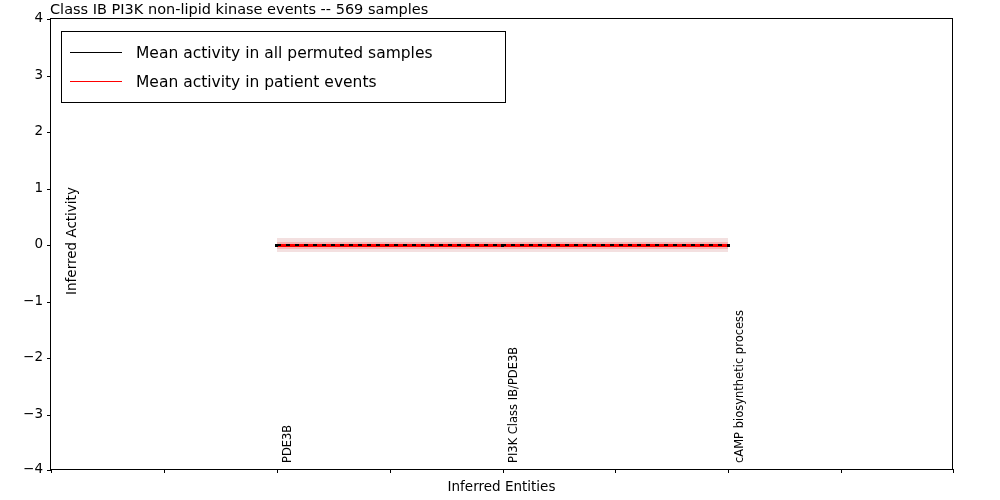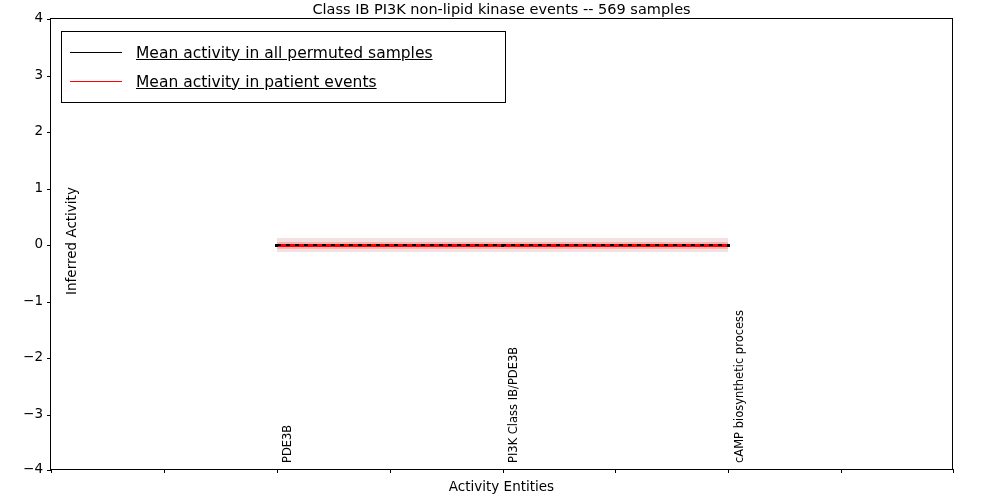--- a/index.html
+++ b/index.html
@@ -22,21 +22,20 @@
   }
 
   
   #chart-title {
     position: absolute;
     left: 50px;
     top: 0px;
     width: 903px;
     height: 18px;
     line-height: 18px;
-    text-align: center;
     font-size: 14.5px;
     color: #000;
     white-space: nowrap;
   }
 
   
   #plot-area {
     position: absolute;
     left: 50px;
     top: 18px;
@@ -164,21 +163,20 @@
     height: 0;
     margin-right: 14px;
     flex: 0 0 auto;
   }
   .legend-swatch.black { border-top: 1.6px solid #000000; }
   .legend-swatch.red   { border-top: 1.6px solid #ff0000; }
   .legend-text {
     font-size: 15.5px;
     color: #000;
     white-space: nowrap;
-    text-decoration: underline;
   }
 </style>
 </head>
 <body>
 
 <div id="figure">
 
   <div id="chart-title">Class IB PI3K non-lipid kinase events -- 569 samples</div>
 
   <div id="plot-area">
@@ -239,15 +237,15 @@
   <div class="ytick-label" style="top:11px;">4</div>
   <div class="ytick-label" style="top:67.5px;">3</div>
   <div class="ytick-label" style="top:124px;">2</div>
   <div class="ytick-label" style="top:180.5px;">1</div>
   <div class="ytick-label" style="top:237px;">0</div>
   <div class="ytick-label" style="top:293.5px;">−1</div>
   <div class="ytick-label" style="top:350px;">−2</div>
   <div class="ytick-label" style="top:406.5px;">−3</div>
   <div class="ytick-label" style="top:462px;">−4</div>
 
-  <div id="xlabel">Activity Entities</div>
+  <div id="xlabel">Inferred Entities</div>
 
 </div>
 
 </body></html>

